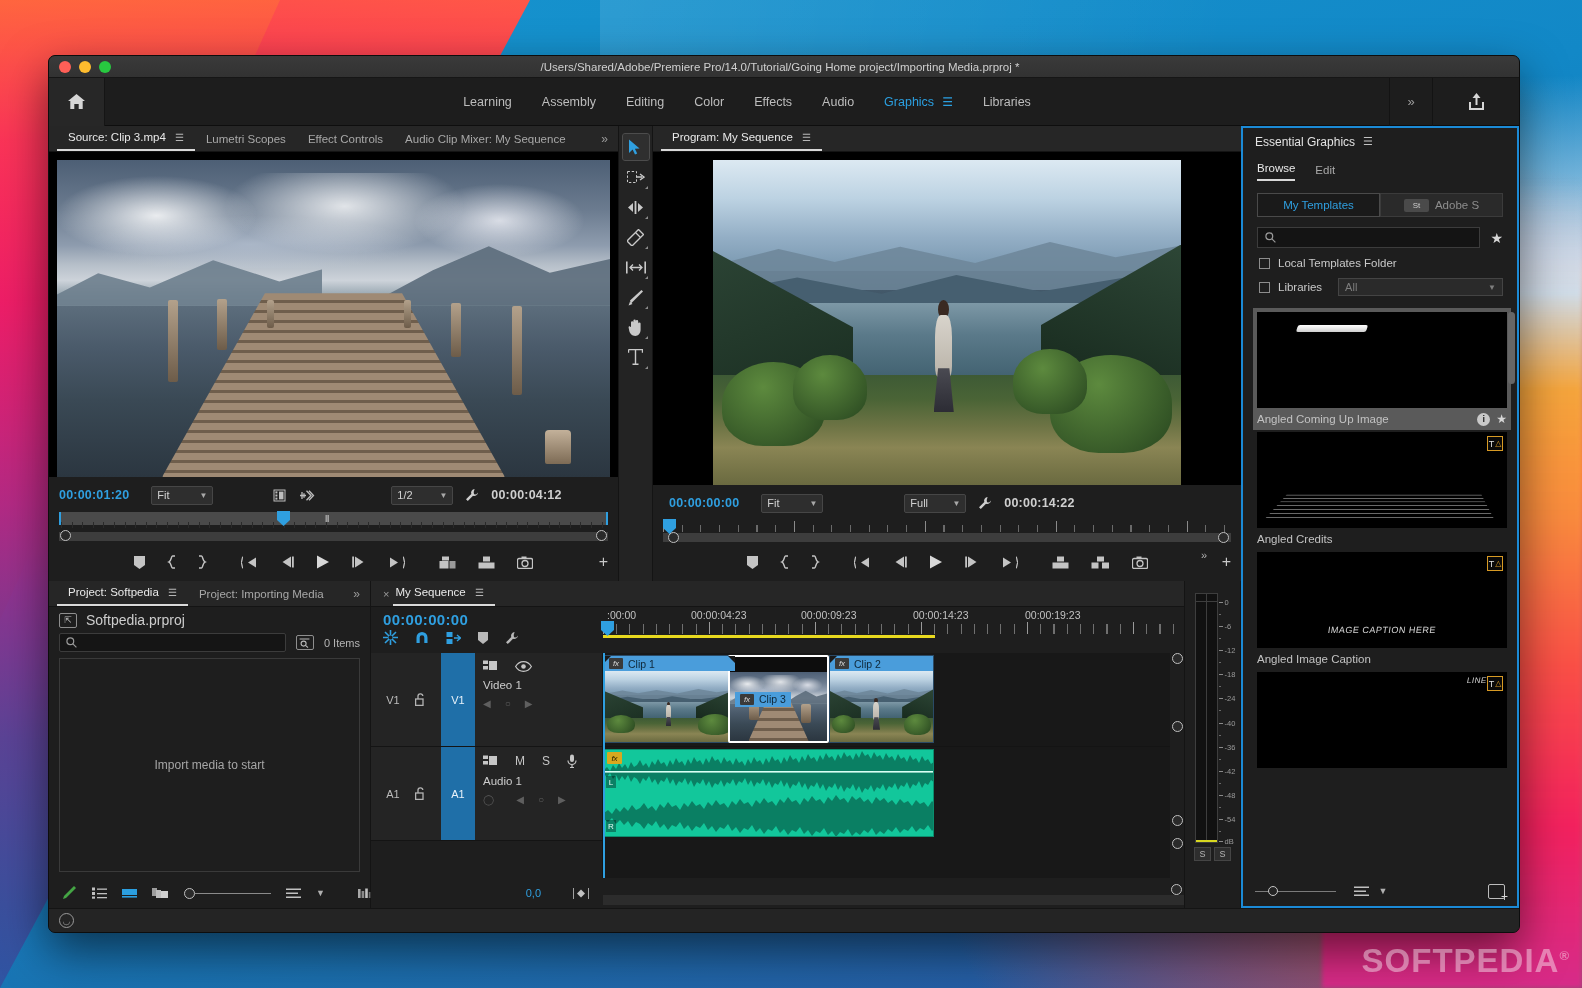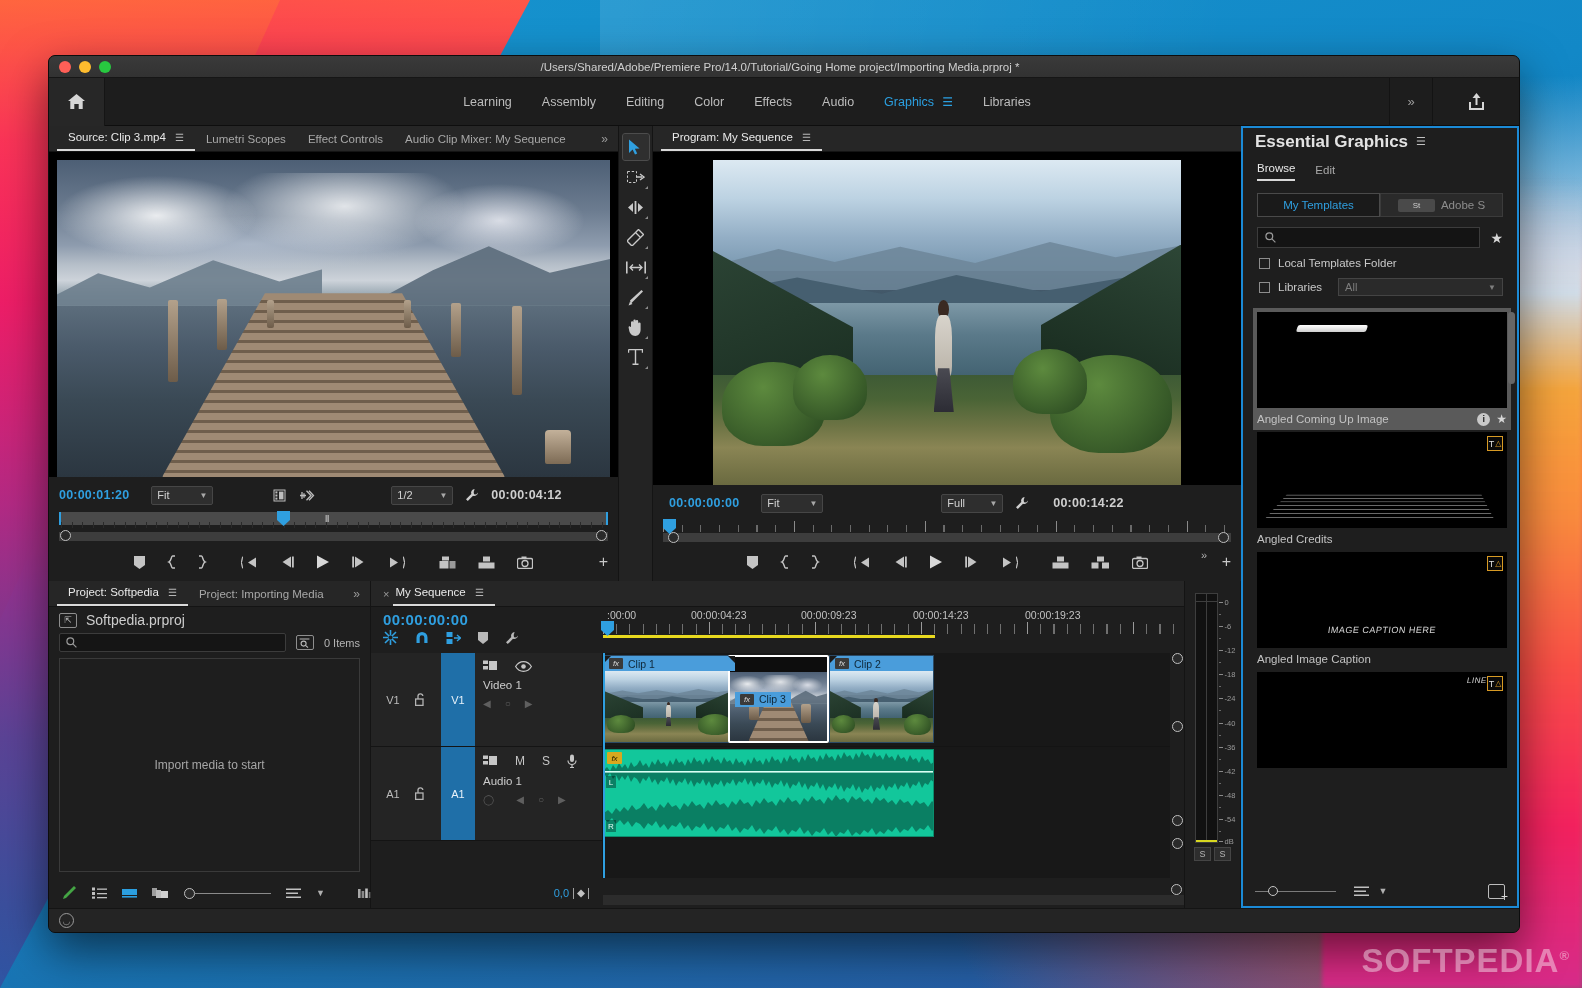--- a/index.html
+++ b/index.html
@@ -400,21 +400,21 @@
   .wave.w2 { top: 45px; }
   .ch-label {
     position: absolute; left: 2px; width: 10px; height: 12px; background: rgba(0,0,0,.35);
     color: #e6fff7; font-size: 8px; display: flex; align-items: center; justify-content: center; z-index: 3;
   }
   .tl-scroll-v {
     position: absolute; right: 0; top: 0; bottom: 0; width: 14px; background: #1e1e1e;
   }
   .tl-foot { height: 30px; flex: none; display: flex; align-items: center; }
   .tl-foot-left { width: 232px; display: flex; align-items: center; justify-content: flex-end;
-                  gap: 4px; padding-right: 14px; color: #2f9fe0; font-size: 11px; }
+                  gap: 32px; padding-right: 14px; color: #2f9fe0; font-size: 11px; }
   .tl-foot-right { flex: 1; position: relative; height: 100%; }
   .hscroll { position: absolute; left: 0; right: 0; bottom: 3px; height: 10px; background: #2c2c2c; }
 
   
   .meters { width: 56px; flex: none; background: #1e1e1e; border-right: 1px solid #141414;
             display: flex; flex-direction: column; align-items: center; padding-top: 12px;}
   .meter-wrap { position: relative; width: 44px; height: 250px; }
   .meter-box { position: absolute; left: 4px; top: 0; width: 23px; bottom: 0; background: #111;
                border: 1px solid #3e3e3e; }
   .meter-split { position: absolute; left: 50%; top: 0; bottom: 0; width: 1px; background: #3e3e3e; }
@@ -427,32 +427,32 @@
   .meter-ss { display: flex; gap: 3px; margin-top: 4px; }
   .ss { width: 17px; height: 14px; background: #2e2e2e; border: 1px solid #454545;
         color: #b5b5b5; font-size: 9px; display: flex; align-items: center; justify-content: center; }
 
   
   .eg-panel {
     width: 278px; flex: none; background: #1e1e1e;
     border: 2px solid #1b8ad6; display: flex; flex-direction: column; min-height: 0;
   }
   .eg-title { height: 27px; display: flex; align-items: center; gap: 8px; padding: 0 12px; flex:none;}
-  .eg-title-txt { font-size: 17px; color: #e3e3e3; font-weight: bold; }
+  .eg-title-txt { font-size: 12px; color: #e3e3e3; font-weight: normal; }
   .eg-tabs { height: 26px; display: flex; gap: 20px; padding: 0 14px; flex: none; align-items: flex-end; }
   .eg-tab { font-size: 11.5px; color: #a9a9a9; padding-bottom: 5px; }
   .eg-tab.active { color: #e9e9e9; border-bottom: 2px solid #d9d9d9; }
   .eg-seg { display: flex; margin: 12px 14px 0 14px; height: 24px; flex: none; }
   .eg-seg-btn {
     flex: 1; display: flex; align-items: center; justify-content: center; gap: 6px;
     font-size: 11.5px; color: #8d8d8d; background: #2a2a2a; border: 1px solid #3b3b3b;
   }
   .eg-seg-btn.active { background: #1a1a1a; color: #2f9fe0; border-color: #4a4a4a; }
   .adobe-s-ico {
-    width: 37px; height: 13px; background: #4a4a4a; color: #cfcfcf; font-size: 8px;
+    width: 25px; height: 13px; background: #4a4a4a; color: #cfcfcf; font-size: 8px;
     display: flex; align-items: center; justify-content: center; border-radius: 2px;
   }
   .eg-search-row { display: flex; align-items: center; gap: 10px; margin: 10px 14px 0 14px; flex:none;}
   .eg-search {
     flex: 1; height: 21px; background: #141414; border: 1px solid #3c3c3c;
     display: flex; align-items: center; padding: 0 7px; color: #8b8b8b; font-size: 11px;
   }
   .star { color: #d6d6d6; font-size: 14px; }
   .eg-check-row { display: flex; align-items: center; gap: 8px; margin: 9px 14px 0 16px; flex:none;}
   .cbx { width: 11px; height: 11px; border: 1px solid #8d8d8d; background: #1e1e1e; flex: none; }
@@ -788,30 +788,30 @@
             </div>
           </div>
 
           <div class="mon-ctrl">
             <div class="mon-row1">
               <div class="tc-blue" style="margin-left:6px">00:00:00:00</div>
               <div class="sel" style="margin-left:22px">
                 <span>Fit</span>
                 <span class="chev">▼</span>
               </div>
-              <div class="sel" style="margin-left:118px">
+              <div class="sel" style="margin-left:81px">
                 <span>Full</span>
                 <span class="chev">▼</span>
               </div>
               <div class="mini-ico" style="margin-left:12px">
                 <svg width="14" height="14" viewBox="0 0 14 14">
                     <path d="M9.6 1.1a3.7 3.7 0 0 0-3.3 5L1 11.3l1.8 1.8 5.2-5.3a3.7 3.7 0 0 0 4.9-3.4L11.2 6.5 9 6.3 8.7 4z" fill="#cfcfcf"></path>
                   </svg>
               </div>
-              <div class="tc-gray" style="margin-left:24px">00:00:14:22</div>
+              <div class="tc-gray" style="margin-left:12px">00:00:14:22</div>
             </div>
 
             <div class="prog-scrub">
               <div class="prog-ticks"></div>
               <div class="prog-ticks big"></div>
               <div class="prog-bar"></div>
               <div class="phead" style="left:0;top:0"></div>
               <div class="knob" style="left:5px;top:13px"></div>
               <div class="knob" style="right:2px;top:13px"></div>
             </div>

